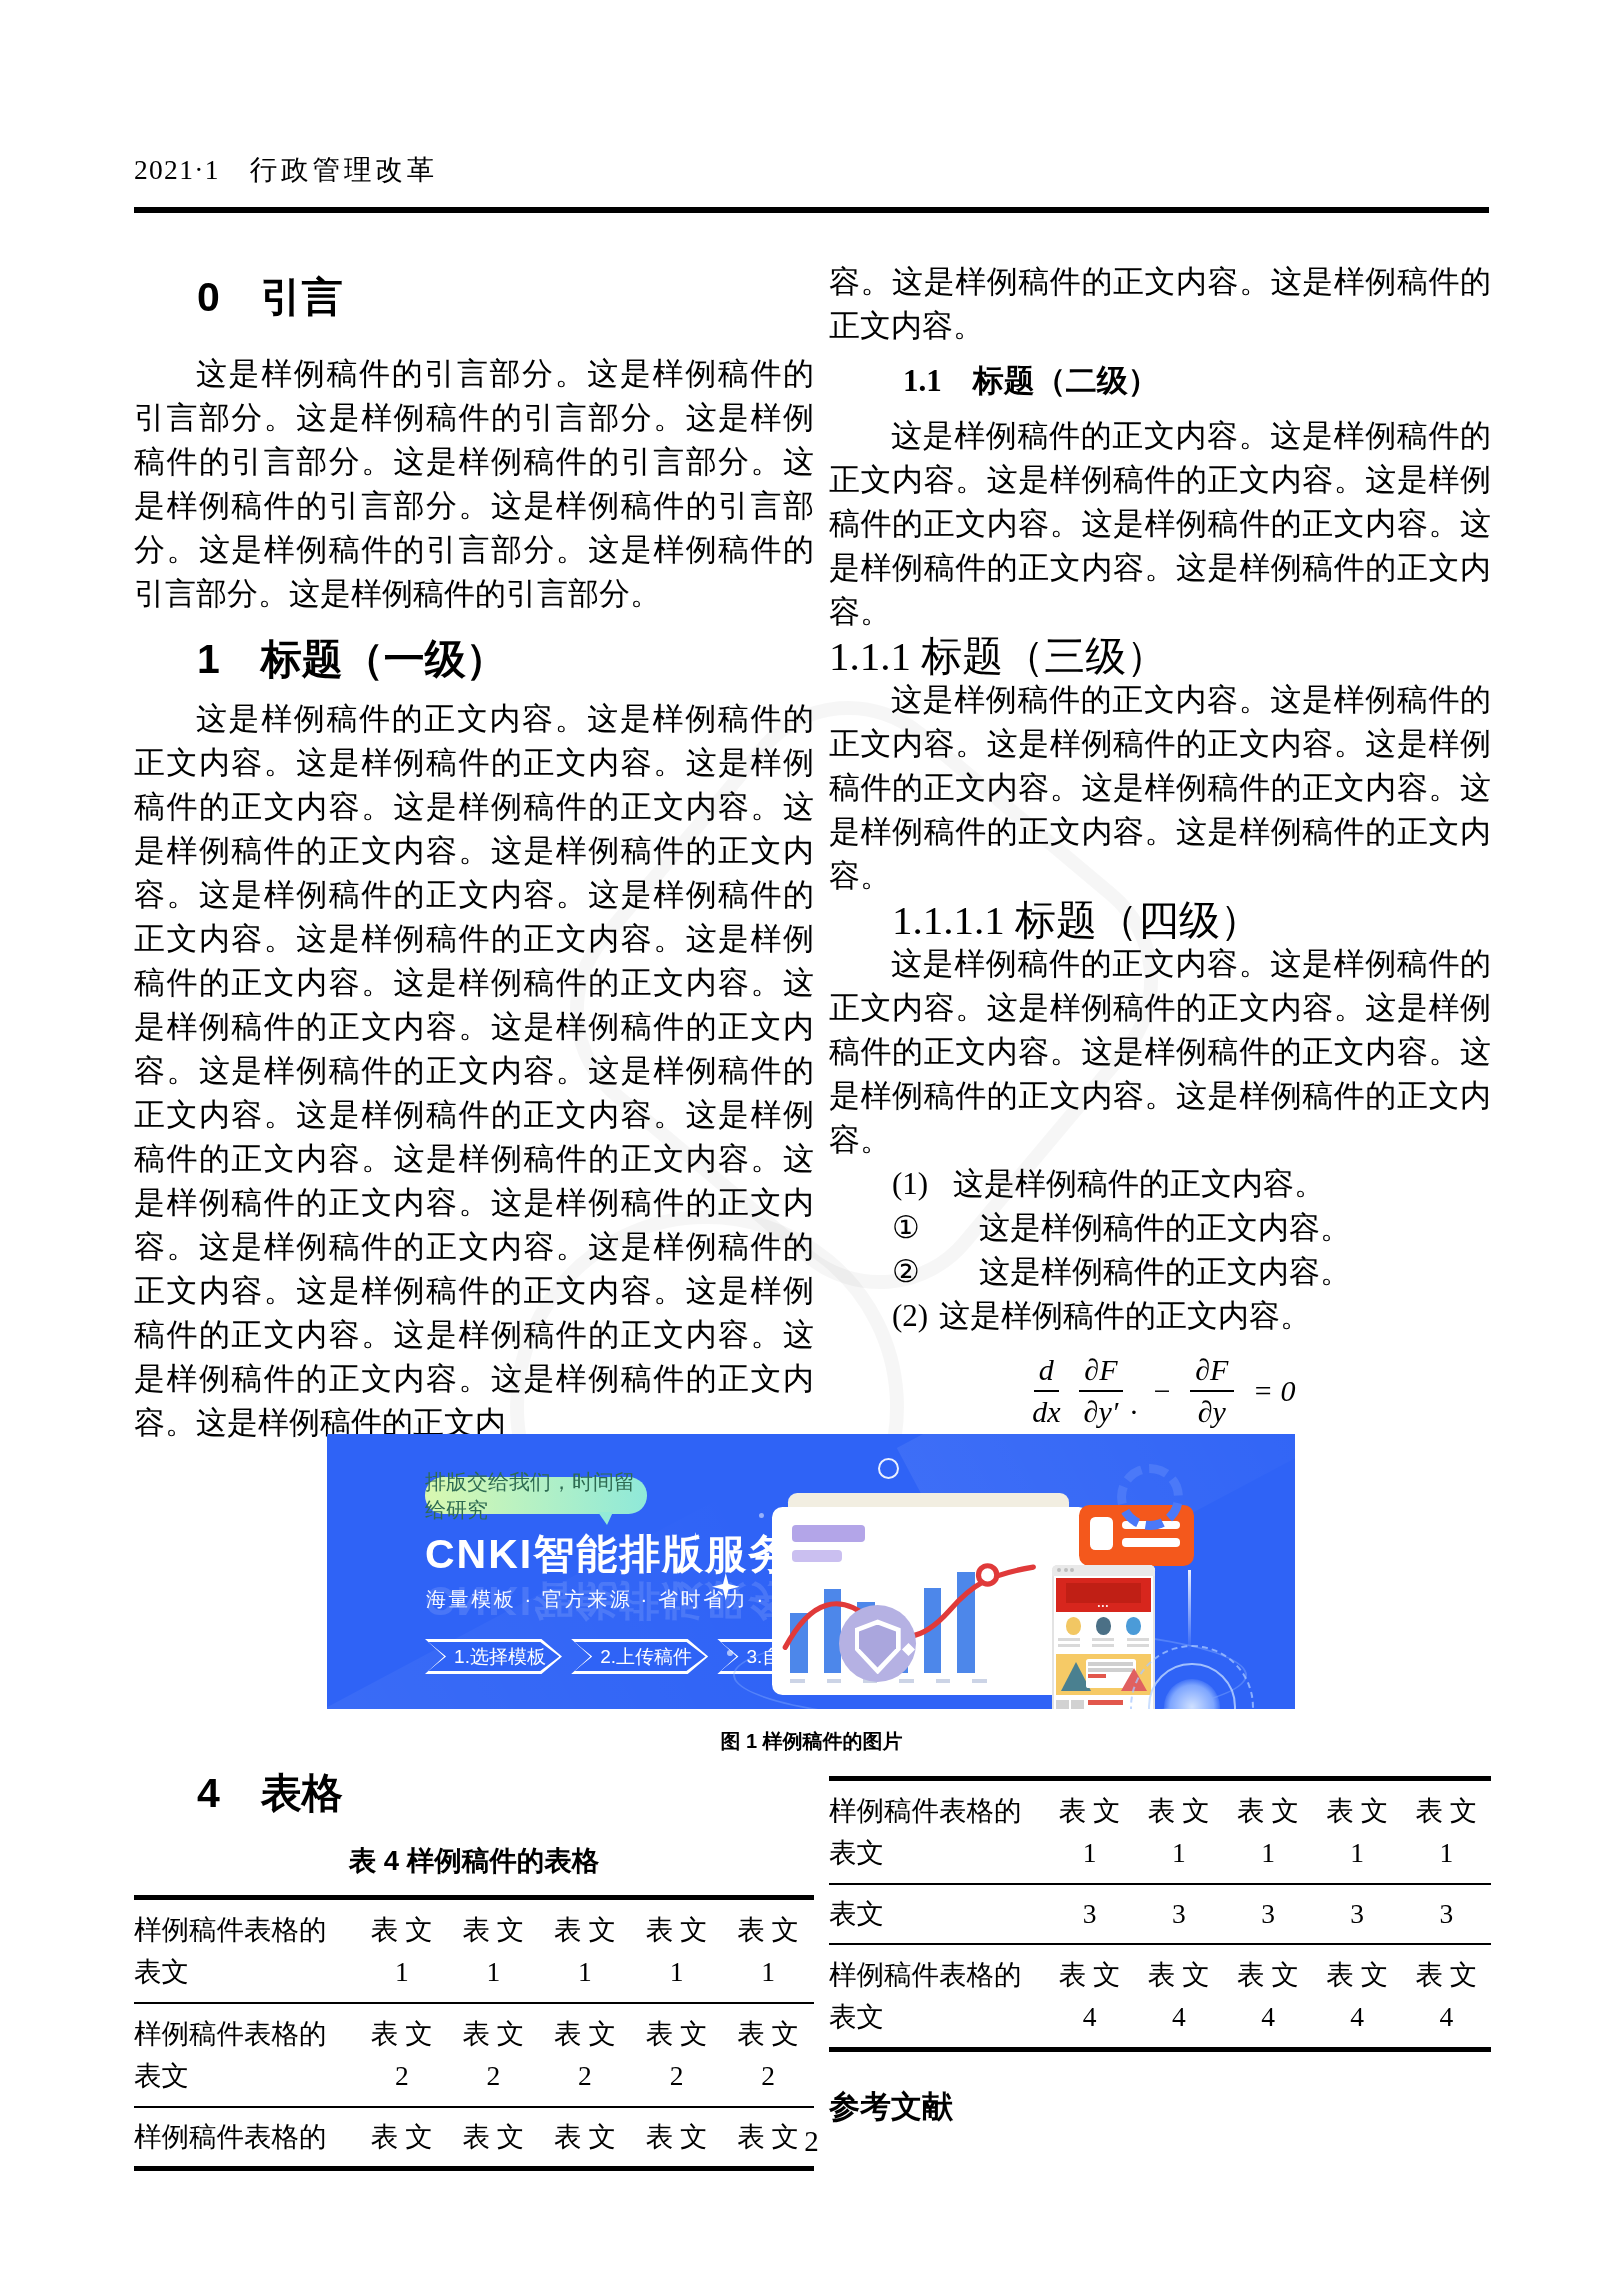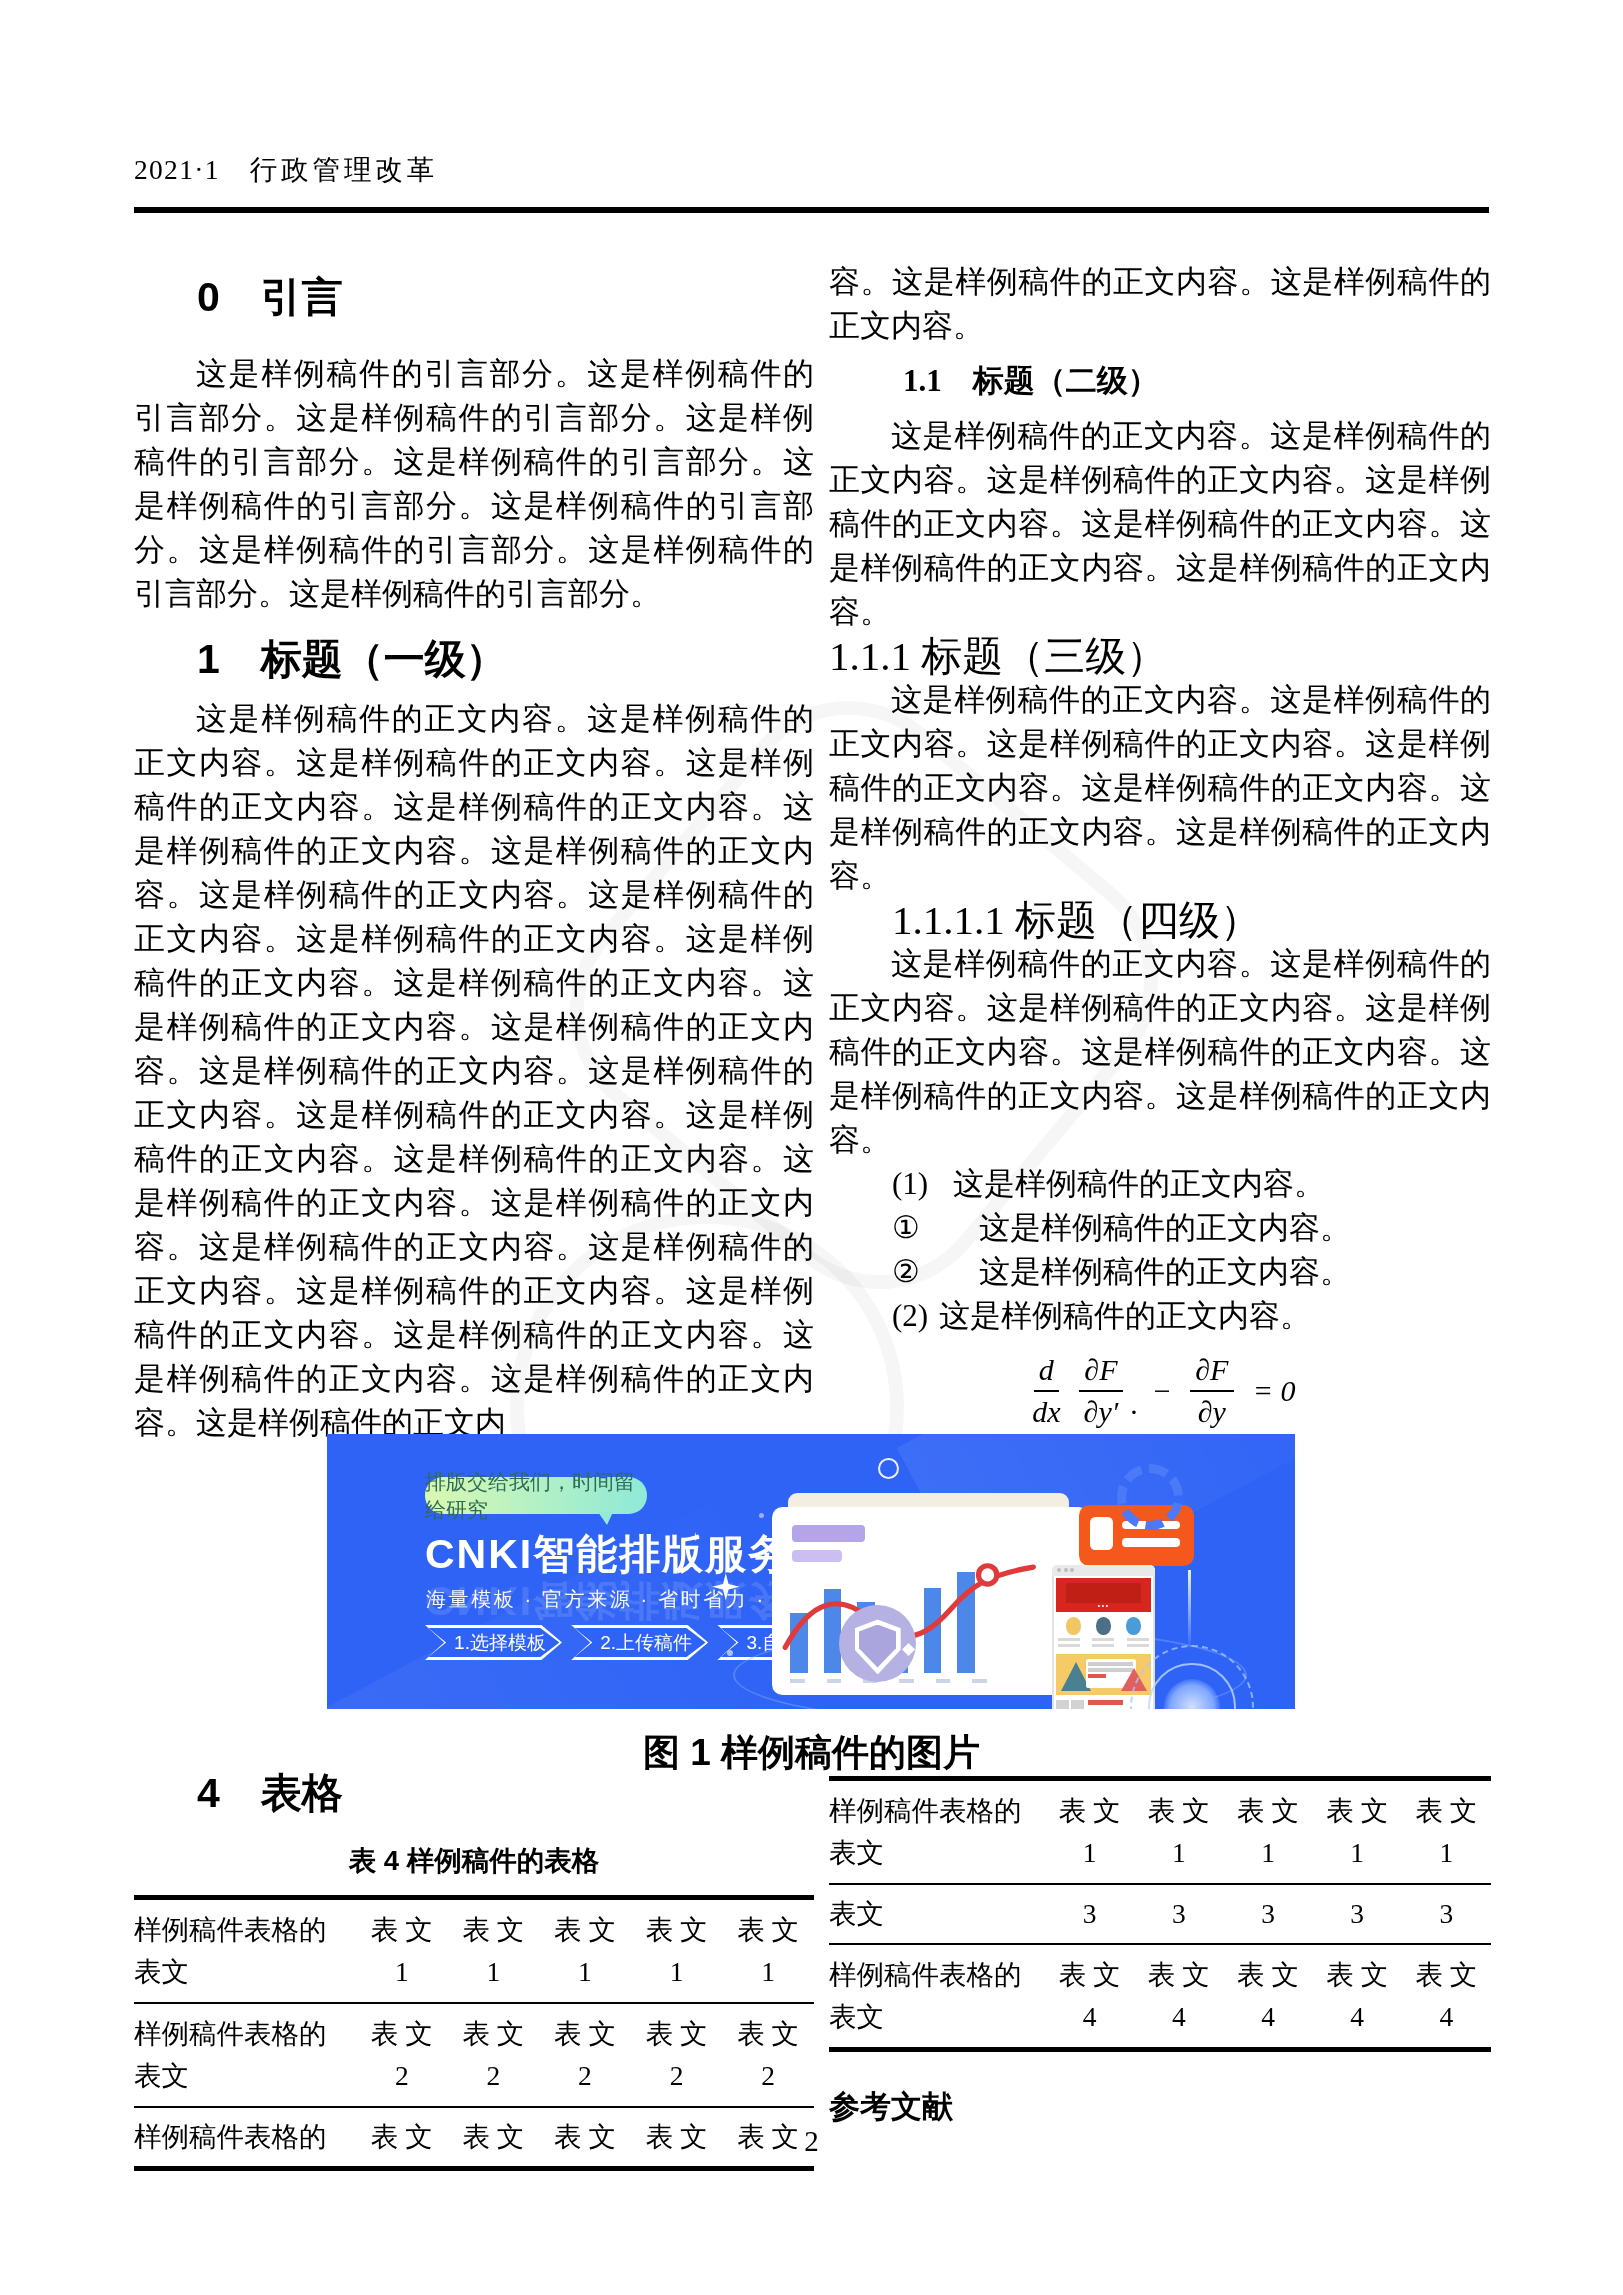--- a/index.html
+++ b/index.html
@@ -54,21 +54,21 @@
           font-family:"Liberation Sans","DejaVu Sans",sans-serif;font-size:21px;color:#2e6b52;}
   .bubble-tail{position:absolute;right:34px;bottom:-10.5px;width:0;height:0;
           border-left:9.2px solid transparent;border-right:6.5px solid transparent;border-top:13px solid #93ead7;}
   .bn-title{position:absolute;left:98px;top:93px;font-family:"Liberation Sans","DejaVu Sans",sans-serif;
           font-weight:700;font-size:41px;color:#fff;letter-spacing:2px;white-space:nowrap;}
   .bn-title-ref{position:absolute;left:98px;top:139px;font-family:"Liberation Sans","DejaVu Sans",sans-serif;
           font-weight:700;font-size:41px;color:#fff;letter-spacing:2px;white-space:nowrap;
           transform:scaleY(-1);opacity:0.12;}
   .bn-tagline{position:absolute;left:99px;top:152px;font-family:"Liberation Sans","DejaVu Sans",sans-serif;
           font-size:20px;color:rgba(255,255,255,0.96);letter-spacing:2.6px;white-space:nowrap;}
-  .steps{position:absolute;left:98px;top:191px;display:flex;gap:9.2px;}
+  .steps{position:absolute;left:98px;top:205px;display:flex;gap:9.2px;}
   .chev{position:relative;width:137px;height:35px;background:#fff;
         clip-path:polygon(0 0,85% 0,100% 50%,85% 100%,0 100%,14% 50%);}
   .chev-in{position:absolute;inset:2.6px;background:#2f63f6;
         clip-path:polygon(0 0,85% 0,100% 50%,85% 100%,0 100%,14% 50%);}
   .chev span{position:absolute;inset:0;display:flex;align-items:center;justify-content:center;
         padding-left:13px;font-family:"Liberation Sans","DejaVu Sans",sans-serif;font-size:19px;color:#fff;}
   
   .orbit{position:absolute;left:406px;top:193px;width:510px;height:92px;border:2px solid rgba(150,185,255,0.35);
          border-radius:50%;}
   .monitor-back{position:absolute;left:461px;top:59px;width:281px;height:46px;background:#f2eee1;border-radius:9.2px;}
@@ -134,21 +134,21 @@
   .sp1{left:385px;top:139px;width:27.5px;height:27.5px;}
   .sp2{left:364px;top:98px;width:9.2px;height:9.2px;opacity:.8;}
   .dot{position:absolute;border-radius:50%;background:#fff;}
   .d1{left:400px;top:216px;width:5.9px;height:5.9px;opacity:.6;}
   .d2{left:432px;top:79px;width:5.2px;height:5.2px;opacity:.5;}
   .circle-o{position:absolute;left:551px;top:23.6px;width:17px;height:17px;border:2.6px solid rgba(255,255,255,0.9);border-radius:50%;}
   .glowline{position:absolute;left:861px;top:136px;width:2.6px;height:81px;
      background:linear-gradient(180deg,rgba(255,255,255,0.9),rgba(255,255,255,0));}
   
   .fig-caption{position:absolute;left:0;top:1728px;width:1623px;text-align:center;
-     font-family:"Liberation Sans","DejaVu Sans",sans-serif;font-weight:700;font-size:37px;}
+     font-family:"Liberation Sans","DejaVu Sans",sans-serif;font-weight:700;font-size:20px;}
   .bottom-left{position:absolute;left:134px;top:1774px;width:680px;}
   .bottom-right{position:absolute;left:829px;top:1760px;width:662px;}
   .tbl-caption{margin:30px 0 0;text-align:center;font-family:"Liberation Sans","DejaVu Sans",sans-serif;
      font-weight:700;font-size:27.5px;}
   .tbl{margin-top:15.7px;border-top:5.9px solid #000;border-bottom:5.9px solid #000;font-size:27.5px;}
   .trow{border-bottom:2.6px solid #000;}
   .trow:last-child{border-bottom:none;}
   .tline{display:flex;line-height:42px;}
   .tline.first{padding-top:9.2px;}
   .tline.last{padding-bottom:9.2px;}

